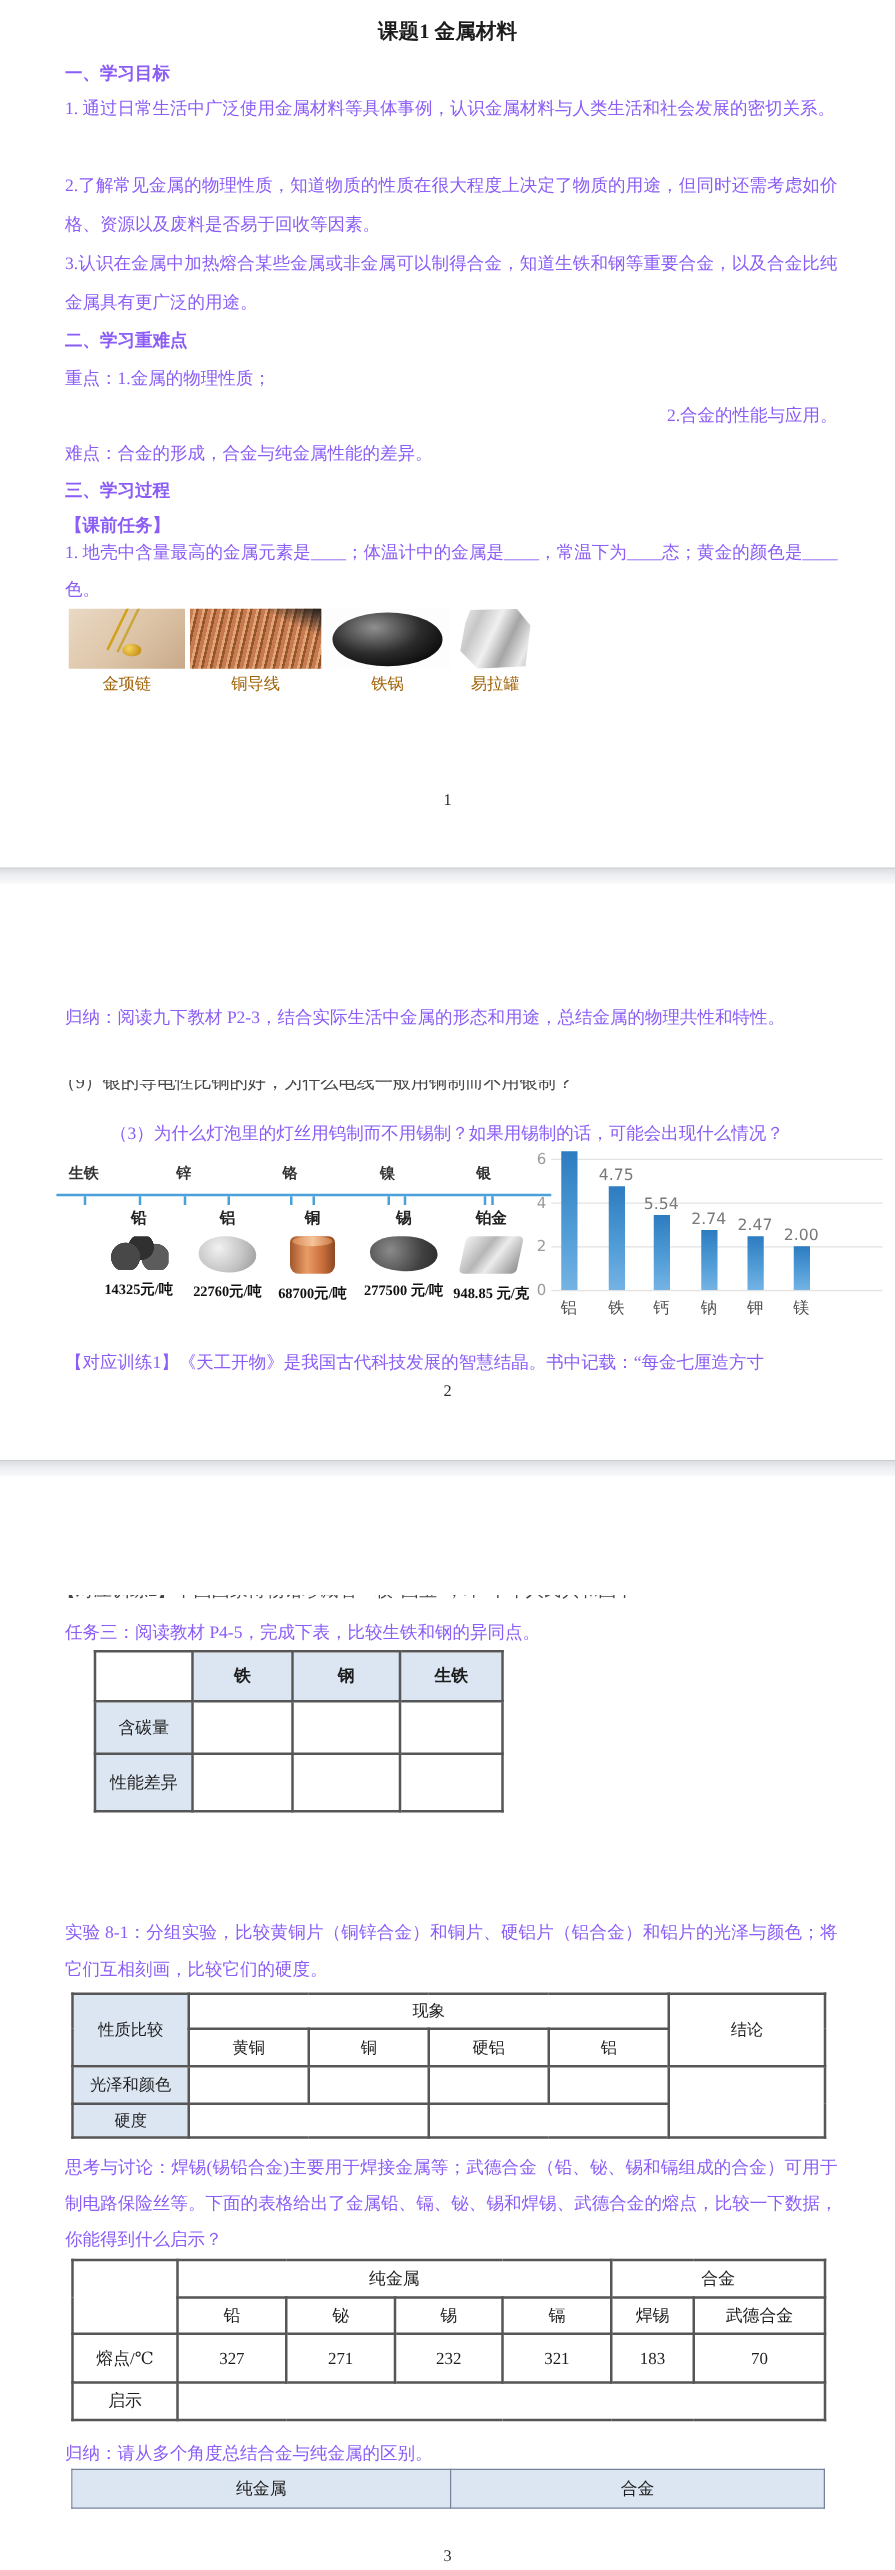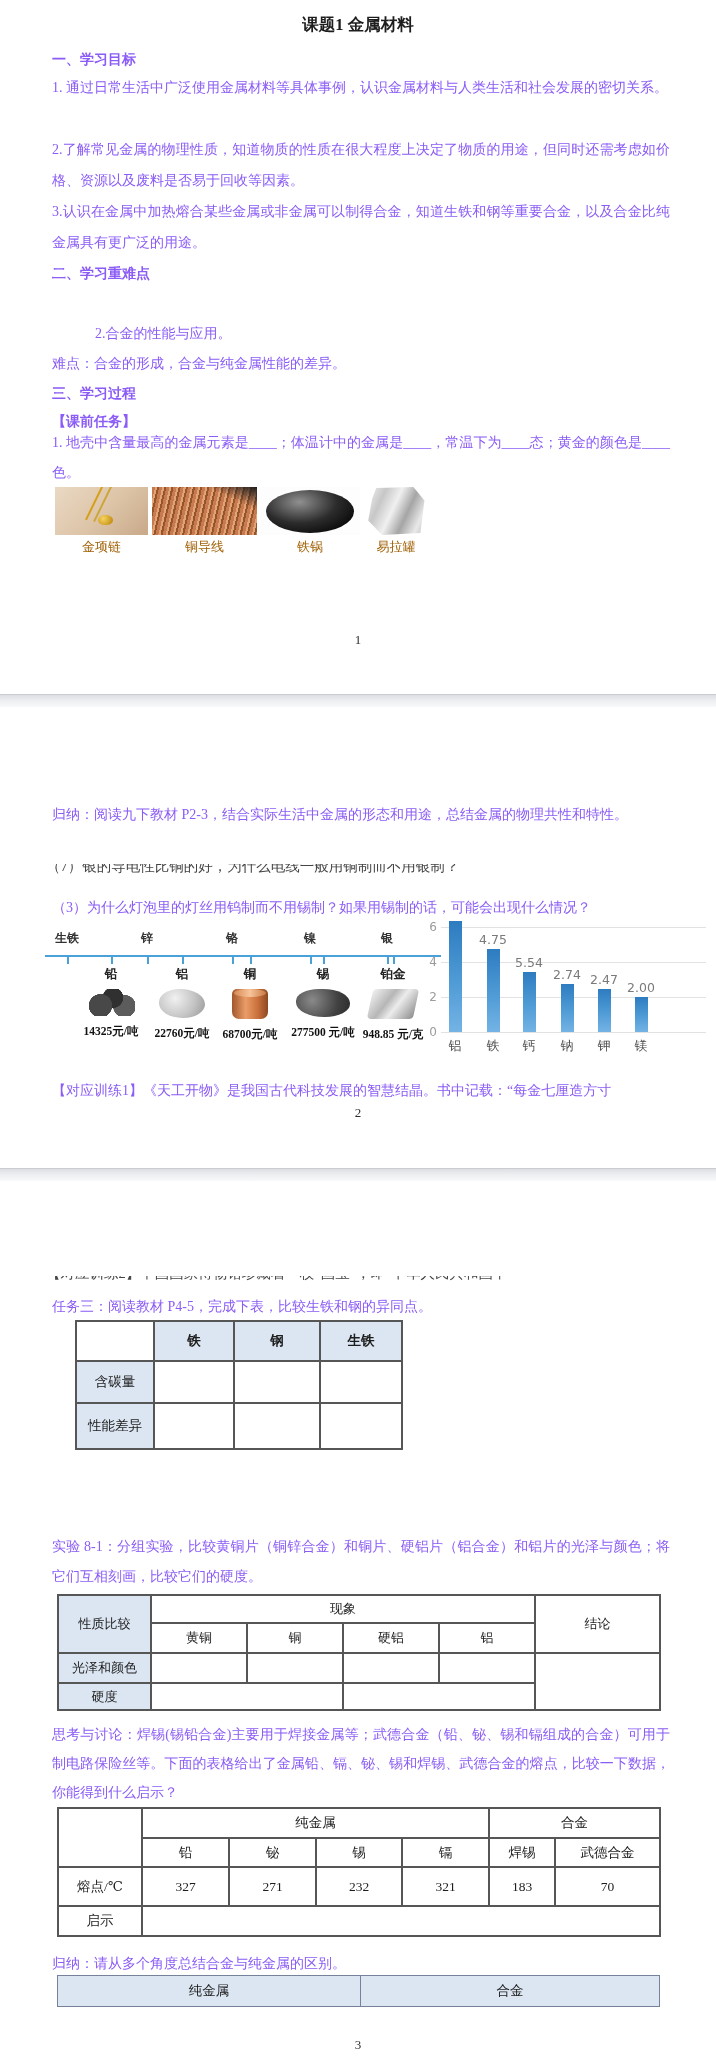--- a/index.html
+++ b/index.html
@@ -92,21 +92,22 @@
 </head>
 <body>
 
 <div class="page" style="top:0;height:695px;">
   <div class="title" style="top:12px;">课题1 金属材料</div>
   <div class="txt b" style="top:44px;">一、学习目标</div>
   <div class="txt" style="top:72px;">1. 通过日常生活中广泛使用金属材料等具体事例，认识金属材料与人类生活和社会发展的密切关系。</div>
   <div class="txt" style="top:134px;">2.了解常见金属的物理性质，知道物质的性质在很大程度上决定了物质的用途，但同时还需考虑如价格、资源以及废料是否易于回收等因素。</div>
   <div class="txt" style="top:196px;">3.认识在金属中加热熔合某些金属或非金属可以制得合金，知道生铁和钢等重要合金，以及合金比纯金属具有更广泛的用途。</div>
   <div class="txt b" style="top:258px;">二、学习重难点</div>
-  <div class="txt nowrap indent" style="top:318px;">2.合金的性能与应用。</div>
+  <div class="txt nowrap" style="top:288px;">重点：1.金属的物理性质；</div>
+  <div class="txt nowrap indent" style="top:318px;text-align:right;">2.合金的性能与应用。</div>
   <div class="txt b" style="top:378px;">三、学习过程</div>
   <div class="txt nowrap" style="top:348px;">难点：合金的形成，合金与纯金属性能的差异。</div>
   <div class="txt b" style="top:406px;">【课前任务】</div>
   <div class="txt lh30" style="top:428px;">1. 地壳中含量最高的金属元素是____；体温计中的金属是____，常温下为____态；黄金的颜色是____色。</div>
 
   <div class="photo" style="left:55px;width:93px;">
     <div class="photo-img p-necklace"></div>
     <div class="photo-label">金项链</div>
   </div>
   <div class="photo" style="left:152px;width:105px;">
@@ -123,23 +124,23 @@
   </div>
 
   <div class="pnum" style="top:632px;">1</div>
 </div>
 
 <div class="pagebreak" style="top:694px;"></div>
 
 <div class="page" style="top:707px;height:461px;">
   <div class="txt nowrap" style="top:92px;">归纳：阅读九下教材 P2-3，结合实际生活中金属的形态和用途，总结金属的物理共性和特性。</div>
   <div class="clip" style="top:157px;height:12px;">
-    <span class="inner" style="margin-top:-8px;">（7）银的导电性比铜的好，为什么电线一般用铜制而不用银制？</span>
-  </div>
-  <div class="txt nowrap" style="top:185px;">（3）为什么灯泡里的灯丝用钨制而不用锡制？如果用锡制的话，可能会出现什么情况？</div>
+    <span class="inner" style="margin-top:-8px;">（9）银的导电性比铜的好，为什么电线一般用铜制而不用银制？</span>
+  </div>
+  <div class="txt nowrap" style="top:185px;margin-left:36px;">（3）为什么灯泡里的灯丝用钨制而不用锡制？如果用锡制的话，可能会出现什么情况？</div>
 
   <div class="figure" style="left:45px;top:215px;width:400px;height:153px;">
     <div class="timeline"></div>
   <div class="tl-label" style="left: 22px;">生铁</div>
       <div class="tick" style="left: 22px;"></div>
       <div class="tl-label" style="left: 102px;">锌</div>
       <div class="tick" style="left: 102px;"></div>
       <div class="tl-label" style="left: 187px;">铬</div>
       <div class="tick" style="left: 187px;"></div>
       <div class="tl-label" style="left: 265px;">镍</div>

